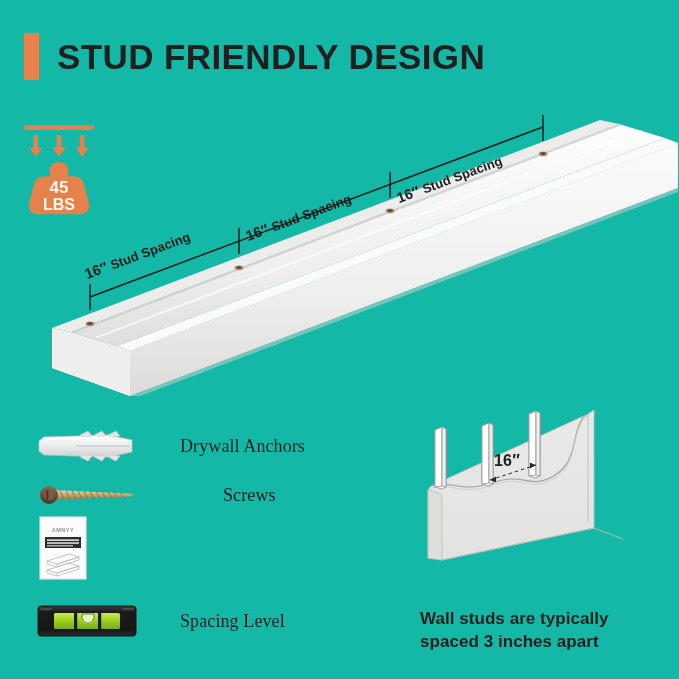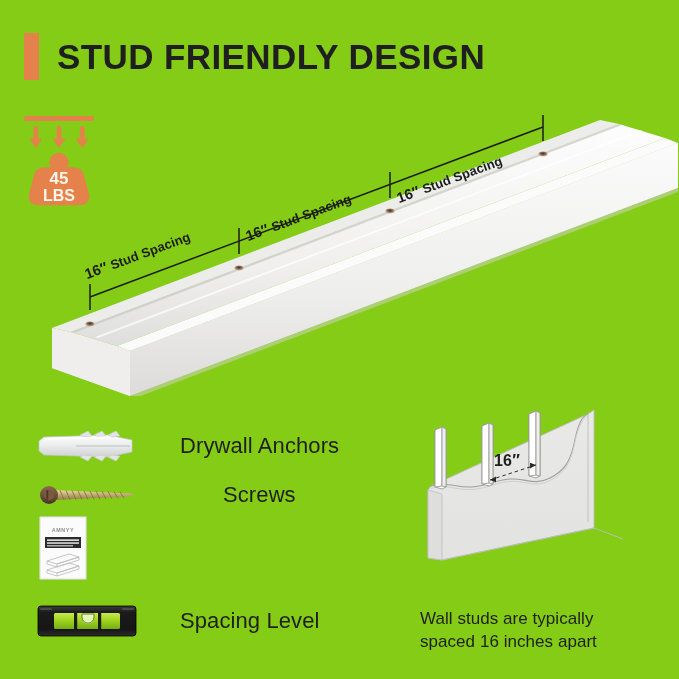--- a/index.html
+++ b/index.html
@@ -12,21 +12,21 @@
     background: #f6f5f3;
     font-family: "Liberation Sans", sans-serif;
     color: #232323;
     overflow: hidden;
     position: relative;
   }
   #page {
     position: relative;
     width: 679px;
     height: 679px;
-    background: #84cc16;
+    background: #14b8a6;
   }
 
   
   .title-row {
     position: absolute;
     left: 24px;
     top: 33px;
     display: flex;
     align-items: center;
     gap: 18px;
@@ -43,21 +43,21 @@
     letter-spacing: 0.4px;
     color: #1f1f1f;
     line-height: 1;
     white-space: nowrap;
   }
 
   
   .weight-icon {
     position: absolute;
     left: 18px;
-    top: 112px;
+    top: 121px;
     width: 82px;
     height: 95px;
   }
 
   
   .hero {
     position: absolute;
     left: 0;
     top: 96px;
     width: 679px;
@@ -95,25 +95,26 @@
     height: 56px;
   }
   .feature-icon {
     width: 118px;
     flex: none;
     display: flex;
     align-items: center;
     justify-content: flex-start;
   }
   .feature-label {
-    font-size: 22px;
+    font-size: 18px;
     color: #1f1f1f;
     letter-spacing: 0.1px;
     white-space: nowrap;
     margin-left: 26px;
+    font-family: Liberation Serif, serif;
   }
   #feature-row-0 { top: 0px; }
   #feature-row-1 { top: 49px; gap: 43px; }
   #feature-row-2 { top: 102px; }
   #feature-row-3 { top: 175px; }
 
   
   .stud-diagram {
     position: absolute;
     left: 398px;
@@ -132,20 +133,21 @@
   }
   .stud-caption {
     position: absolute;
     left: 420px;
     top: 607px;
     width: 250px;
     font-size: 17px;
     line-height: 1.38;
     color: #1f1f1f;
     letter-spacing: 0.05px;
+    font-weight: bold;
   }
 </style>
 </head>
 <body>
 
 <div id="page">
 
   <div class="title-row">
     <div class="title-bar"></div>
     <div class="title-text">STUD FRIENDLY DESIGN</div>
@@ -430,16 +432,16 @@
         <path d="M92,72 L138,57" fill="none" stroke="#2a2a2a" stroke-width="1" stroke-dasharray="3.5 3"></path>
         <path d="M92,72 L98,68.6 L98,74.2 Z" fill="#2a2a2a"></path>
         <path d="M138,57 L132,60.4 L132,54.8 Z" fill="#2a2a2a"></path>
       </g>
     </svg>
     <div class="stud-dim-text">16″</div>
   </div>
 
   <div class="stud-caption">
     <div>Wall studs are typically</div>
-    <div>spaced 16 inches apart</div>
+    <div>spaced 3 inches apart</div>
   </div>
 
 </div>
 
 </body></html>

